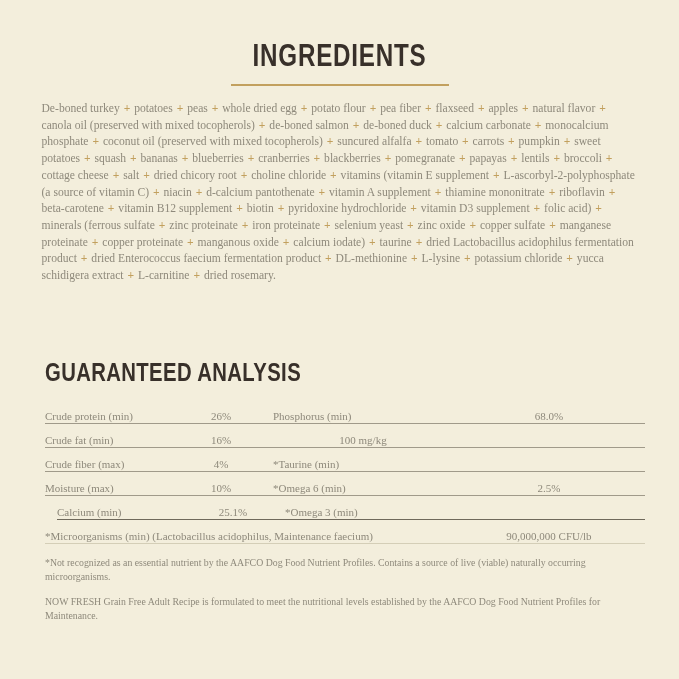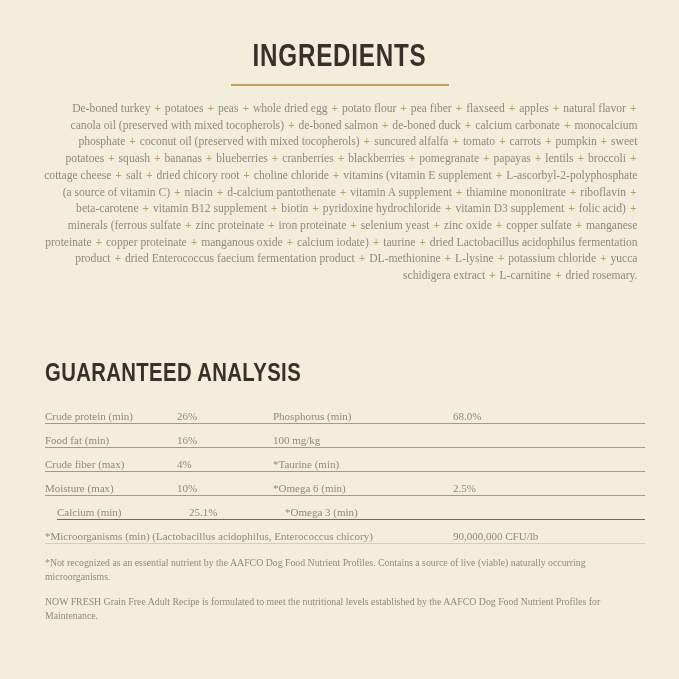--- a/index.html
+++ b/index.html
@@ -27,21 +27,21 @@
   .title-underline {
     width: 218px; height: 2px;
     background: #c2a05e;
     margin: 10px auto 0 auto;
   }
 
   
   .ingredients-text {
     width: 596px;
     margin: 15px auto 0 auto;
-    text-align: right;
+    text-align: left;
     font-size: 11.6px;
     line-height: 16.7px;
     color: #8e897b;
   }
   .ingredients-text .sep {
     color: #c2a05e;
     font-weight: bold;
     padding: 0 1px;
   }
 
@@ -65,21 +65,21 @@
   .ga-row {
     display: grid;
     grid-template-columns: 132px 88px 8px 180px 192px;
     align-items: center;
     padding: 10px 0 1px 0;
     border-bottom: 1px solid #a09a8a;
   }
   .ga-row.last-pair { border-bottom: 1px solid #6f695b; margin-left: 12px; }
   .ga-row.micro { border-bottom: 1px solid #d4ceb7; }
   .ga-cell-label { text-align: left; }
-  .ga-cell-value { text-align: left; }
+  .ga-cell-value { text-align: center; }
   .ga-row.micro .ga-cell-label { grid-column: 1 / span 4; }
   .ga-row.micro .ga-cell-value { grid-column: 5; }
 
   
   .footnotes {
     width: 600px;
     margin: 12px 34px 0 45px;
     font-size: 9.8px;
     line-height: 14.5px;
     color: #8e897b;
@@ -101,21 +101,21 @@
 
   <div class="ga-table" id="ga-table">
       <div class="ga-row">
         <div class="ga-cell-label">Crude protein (min)</div>
         <div class="ga-cell-value">26%</div>
         <div class="ga-gap"></div>
         <div class="ga-cell-label">Phosphorus (min)</div>
         <div class="ga-cell-value">68.0%</div>
       </div>
       <div class="ga-row">
-        <div class="ga-cell-label">Food fat (min)</div>
+        <div class="ga-cell-label">Crude fat (min)</div>
         <div class="ga-cell-value">16%</div>
         <div class="ga-gap"></div>
         <div class="ga-cell-value">100 mg/kg</div>
       </div>
       <div class="ga-row">
         <div class="ga-cell-label">Crude fiber (max)</div>
         <div class="ga-cell-value">4%</div>
         <div class="ga-gap"></div>
         <div class="ga-cell-label">*Taurine (min)</div>
       </div>
@@ -126,21 +126,21 @@
         <div class="ga-cell-label">*Omega 6 (min)</div>
         <div class="ga-cell-value">2.5%</div>
       </div>
       <div class="ga-row last-pair">
         <div class="ga-cell-label">Calcium (min)</div>
         <div class="ga-cell-value">25.1%</div>
         <div class="ga-gap"></div>
         <div class="ga-cell-label">*Omega 3 (min)</div>
       </div>
       <div class="ga-row micro">
-        <div class="ga-cell-label">*Microorganisms (min) (Lactobacillus acidophilus, Enterococcus chicory)</div>
+        <div class="ga-cell-label">*Microorganisms (min) (Lactobacillus acidophilus, Maintenance faecium)</div>
         <div class="ga-cell-value">90,000,000 CFU/lb</div>
       </div>
     </div>
 
   <div class="footnotes">
     <div class="footnote">*Not recognized as an essential nutrient by the AAFCO Dog Food Nutrient Profiles. Contains a source of live (viable) naturally occurring microorganisms.</div>
     <div class="footnote">NOW FRESH Grain Free Adult Recipe is formulated to meet the nutritional levels established by the AAFCO Dog Food Nutrient Profiles for Maintenance.</div>
   </div>
 
 </div>

